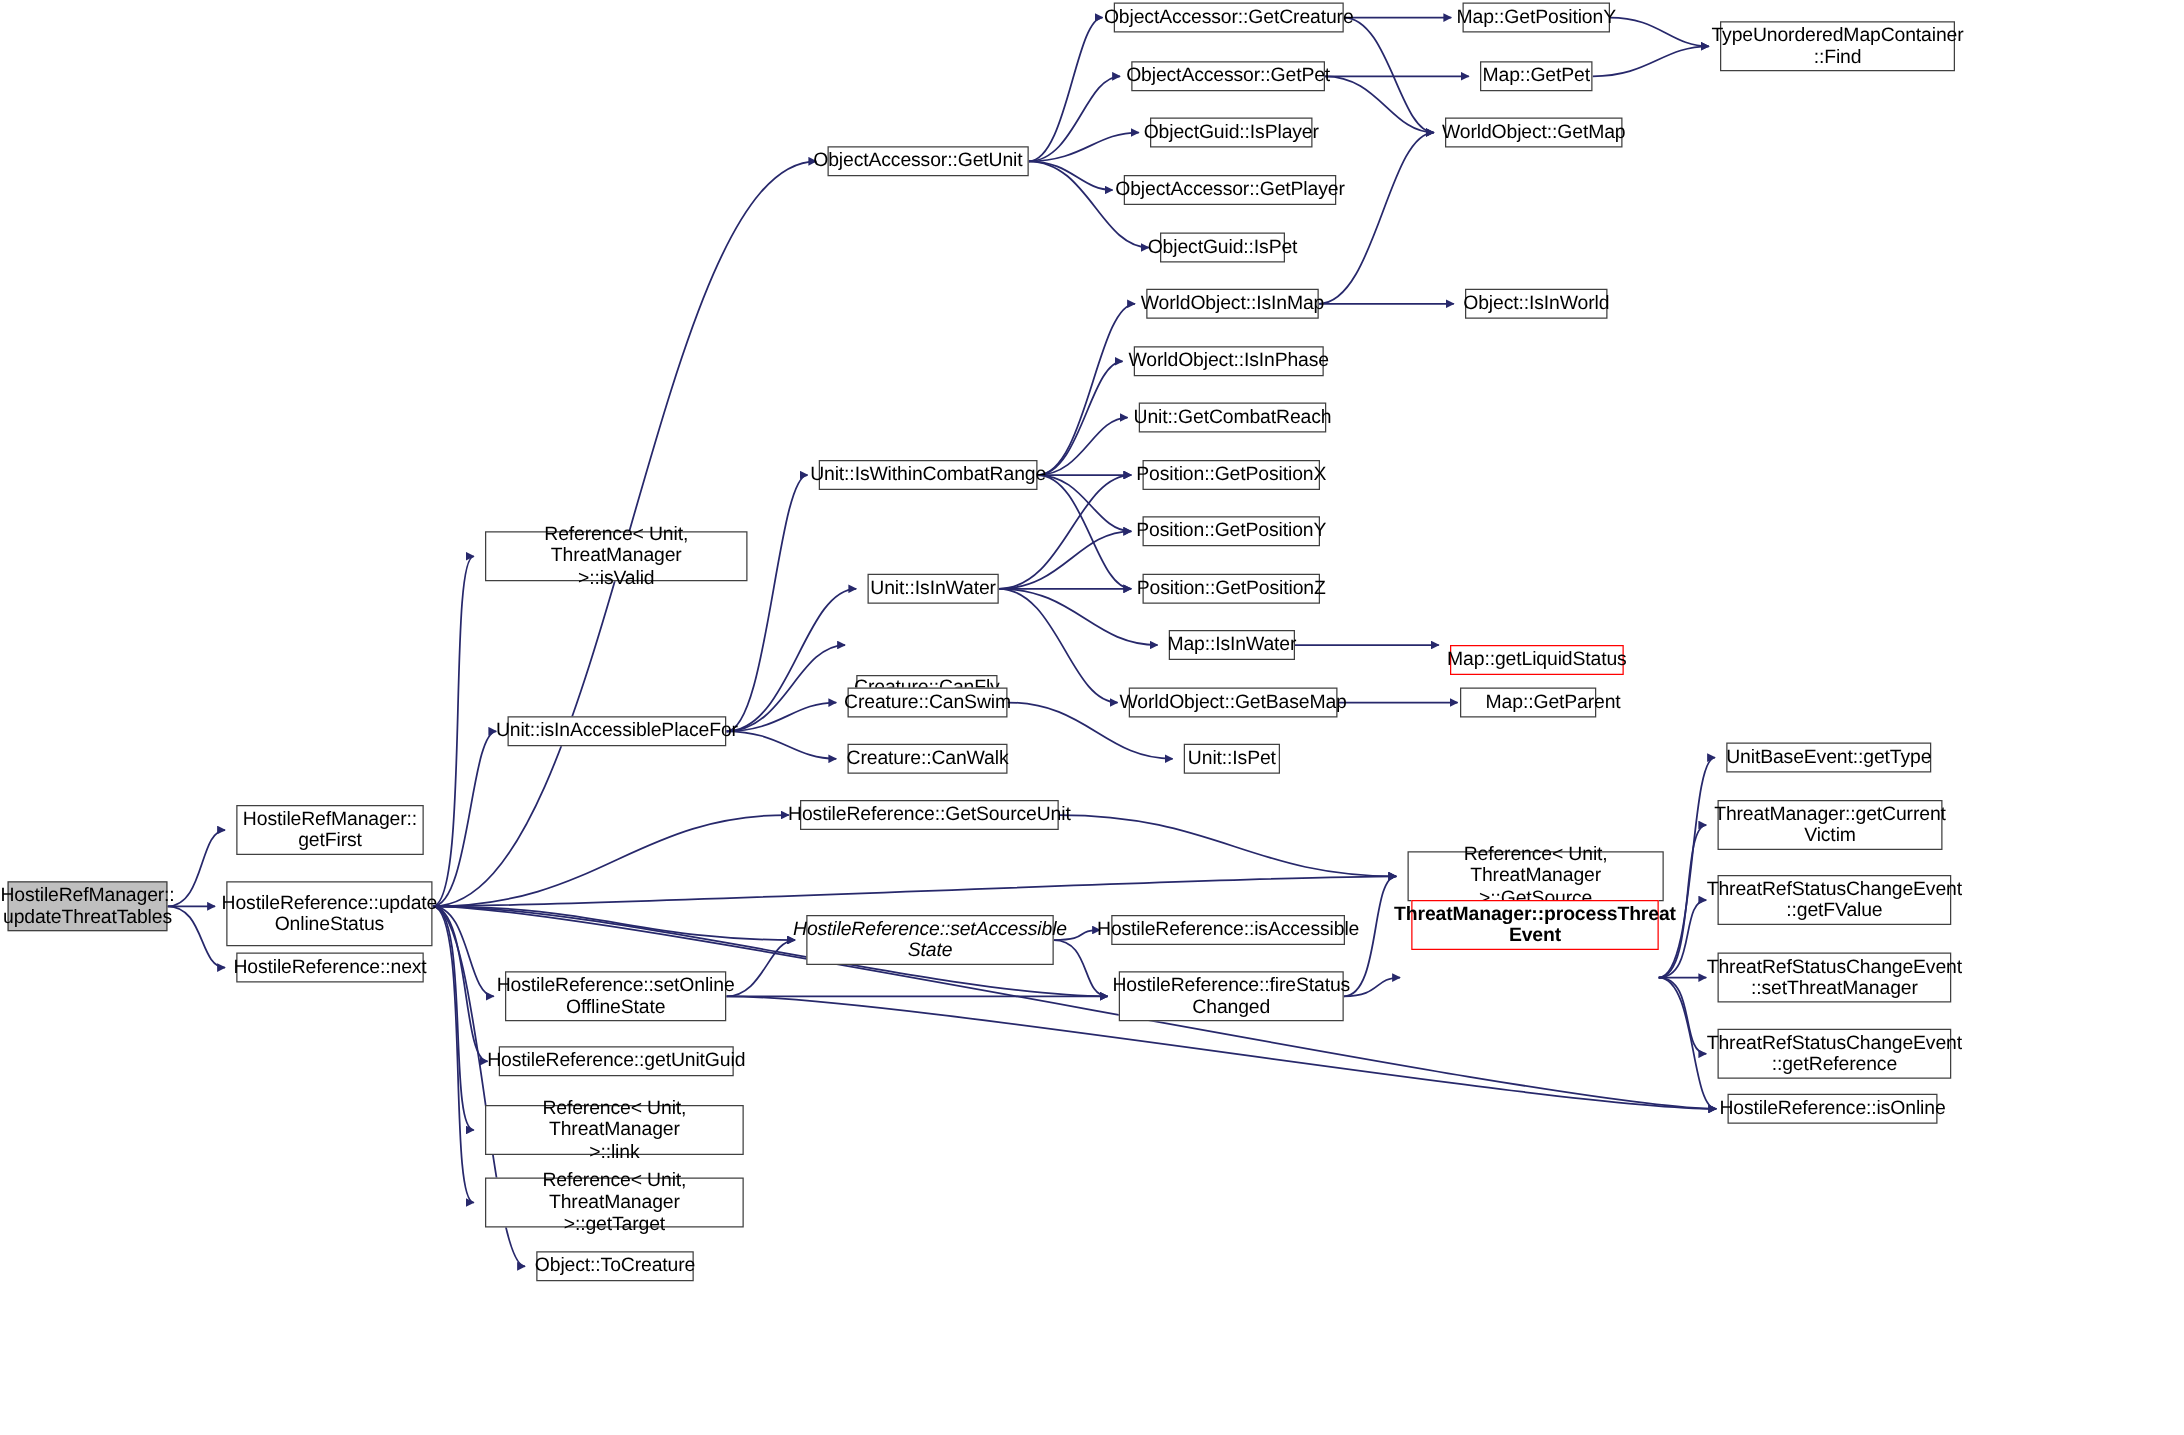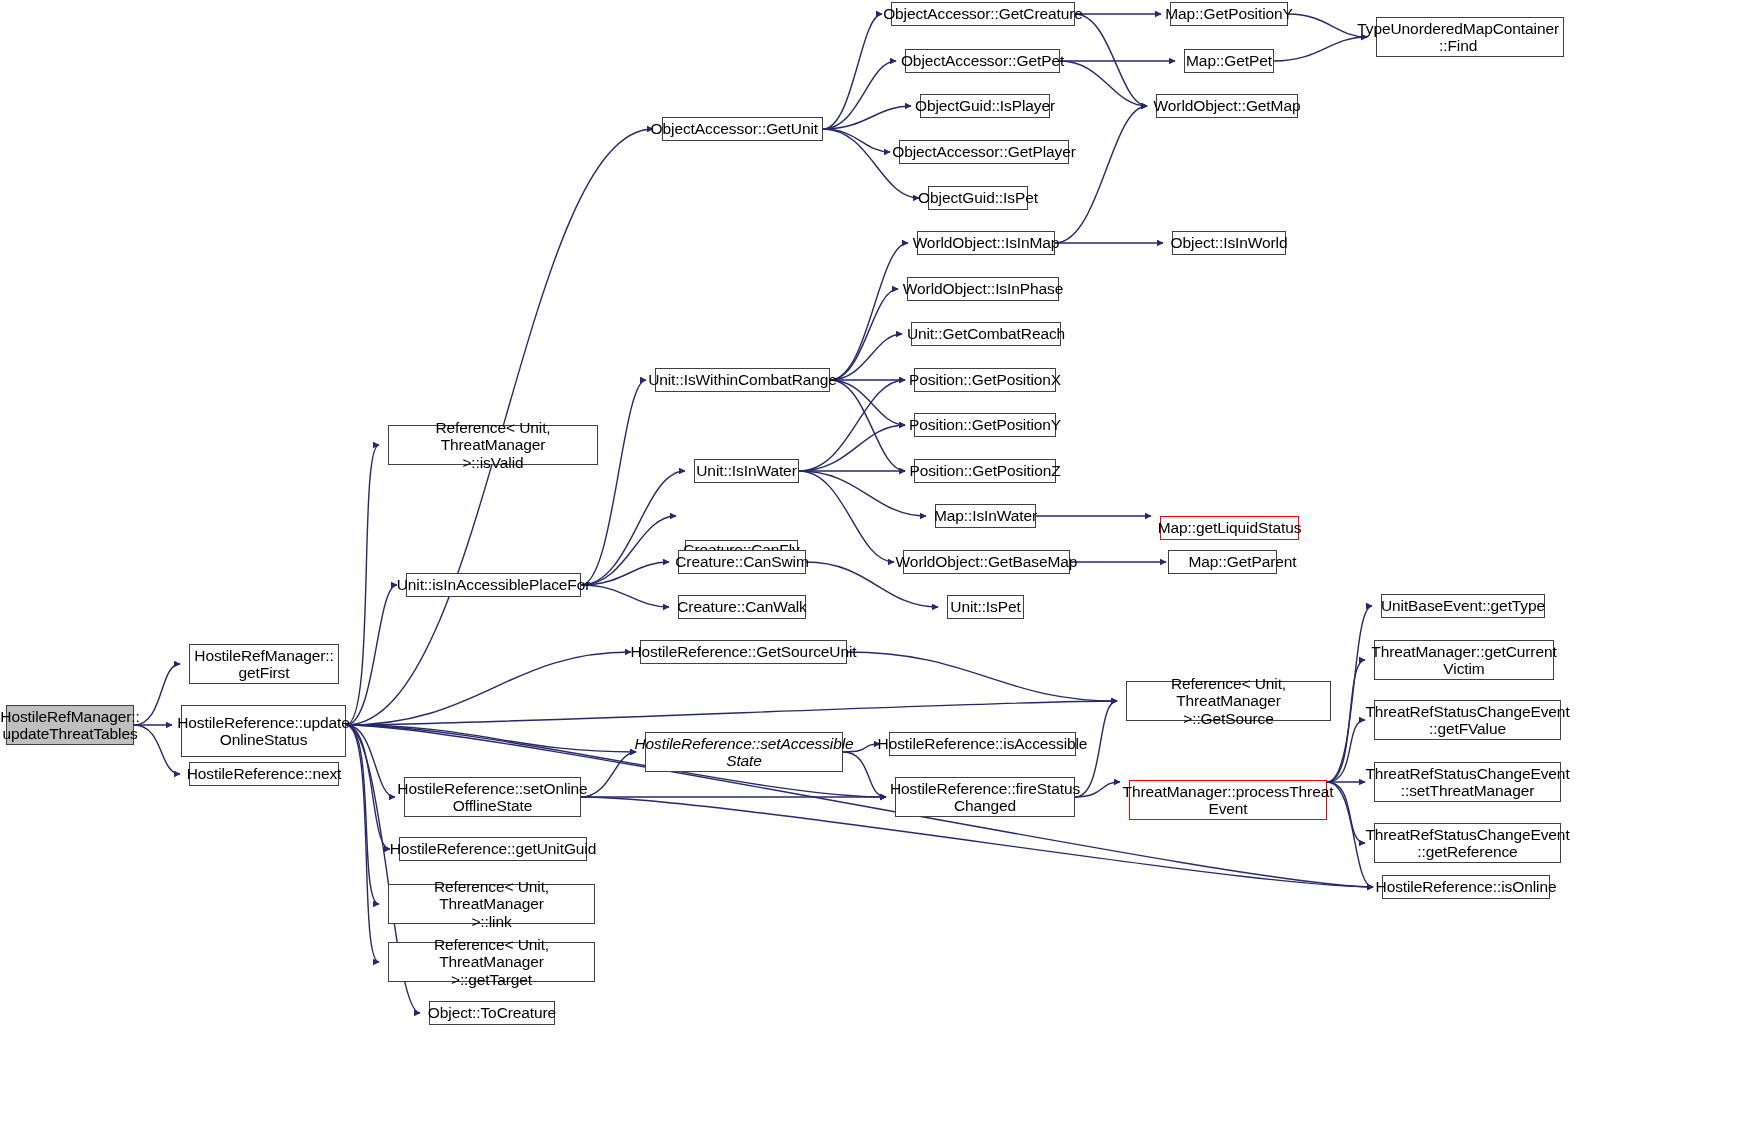--- a/index.html
+++ b/index.html
@@ -142,21 +142,21 @@
       <div class="node" style="left: 429px; top: 1001px; width: 126px; height: 24px; justify-content: center;"><span>Object::ToCreature</span></div>
       <div class="node" style="left: 662px; top: 117px; width: 161px; height: 24px; justify-content: flex-end;"><span>ObjectAccessor::GetUnit</span></div>
       <div class="node" style="left: 891px; top: 2px; width: 184px; height: 24px;"><span>ObjectAccessor::GetCreature</span></div>
       <div class="node" style="left: 905px; top: 49px; width: 155px; height: 24px;"><span>ObjectAccessor::GetPet</span></div>
       <div class="node" style="left: 920px; top: 94px; width: 130px; height: 24px;"><span>ObjectGuid::IsPlayer</span></div>
       <div class="node" style="left: 899px; top: 140px; width: 170px; height: 24px;"><span>ObjectAccessor::GetPlayer</span></div>
       <div class="node" style="left: 928px; top: 186px; width: 100px; height: 24px;"><span>ObjectGuid::IsPet</span></div>
       <div class="node" style="left: 1170px; top: 2px; width: 118px; height: 24px;"><span>Map::GetPositionY</span></div>
       <div class="node" style="left: 1184px; top: 49px; width: 90px; height: 24px;"><span>Map::GetPet</span></div>
       <div class="node" style="left: 1156px; top: 94px; width: 142px; height: 24px;"><span>WorldObject::GetMap</span></div>
-      <div class="node" style="left: 1376px; top: 17px; width: 188px; height: 40px; justify-content: flex-end;"><span>TypeUnorderedMapContainer
+      <div class="node" style="left: 1376px; top: 17px; width: 188px; height: 40px;"><span>TypeUnorderedMapContainer
 ::Find</span></div>
       <div class="node" style="left: 917px; top: 231px; width: 138px; height: 24px;"><span>WorldObject::IsInMap</span></div>
       <div class="node" style="left: 1172px; top: 231px; width: 114px; height: 24px;"><span>Object::IsInWorld</span></div>
       <div class="node" style="left: 907px; top: 277px; width: 152px; height: 24px;"><span>WorldObject::IsInPhase</span></div>
       <div class="node" style="left: 911px; top: 322px; width: 150px; height: 24px;"><span>Unit::GetCombatReach</span></div>
       <div class="node" style="left: 655px; top: 368px; width: 175px; height: 24px;"><span>Unit::IsWithinCombatRange</span></div>
       <div class="node" style="left: 914px; top: 368px; width: 142px; height: 24px;"><span>Position::GetPositionX</span></div>
       <div class="node" style="left: 914px; top: 413px; width: 142px; height: 24px;"><span>Position::GetPositionY</span></div>
       <div class="node" style="left: 914px; top: 459px; width: 142px; height: 24px;"><span>Position::GetPositionZ</span></div>
       <div class="node" style="left: 694px; top: 459px; width: 105px; height: 24px;"><span>Unit::IsInWater</span></div>
@@ -169,21 +169,21 @@
       <div class="node" style="left: 1168px; top: 550px; width: 109px; height: 24px; padding-left: 40px;"><span>Map::GetParent</span></div>
       <div class="node" style="left: 947px; top: 595px; width: 77px; height: 24px;"><span>Unit::IsPet</span></div>
       <div class="node" style="left: 640px; top: 640px; width: 207px; height: 24px;"><span>HostileReference::GetSourceUnit</span></div>
       <div class="node" style="left: 1126px; top: 681px; width: 205px; height: 40px;"><span>Reference&lt; Unit, ThreatManager
 &gt;::GetSource</span></div>
       <div class="node" style="left: 645px; top: 732px; width: 198px; height: 40px; font-style: italic;"><span>HostileReference::setAccessible
 State</span></div>
       <div class="node" style="left: 889px; top: 732px; width: 187px; height: 24px;"><span>HostileReference::isAccessible</span></div>
       <div class="node" style="left: 895px; top: 777px; width: 180px; height: 40px;"><span>HostileReference::fireStatus
 Changed</span></div>
-      <div class="node alert" style="left: 1129px; top: 780px; width: 198px; height: 40px;"><span>ThreatManager::processThreat
+      <div class="node alert" style="left: 1129px; top: 720px; width: 198px; height: 40px; font-weight: bold;"><span>ThreatManager::processThreat
 Event</span></div>
       <div class="node" style="left: 1381px; top: 594px; width: 164px; height: 24px;"><span>UnitBaseEvent::getType</span></div>
       <div class="node" style="left: 1374px; top: 640px; width: 180px; height: 40px;"><span>ThreatManager::getCurrent
 Victim</span></div>
       <div class="node" style="left: 1374px; top: 700px; width: 187px; height: 40px;"><span>ThreatRefStatusChangeEvent
 ::getFValue</span></div>
       <div class="node" style="left: 1374px; top: 762px; width: 187px; height: 40px;"><span>ThreatRefStatusChangeEvent
 ::setThreatManager</span></div>
       <div class="node" style="left: 1374px; top: 823px; width: 187px; height: 40px;"><span>ThreatRefStatusChangeEvent
 ::getReference</span></div>

